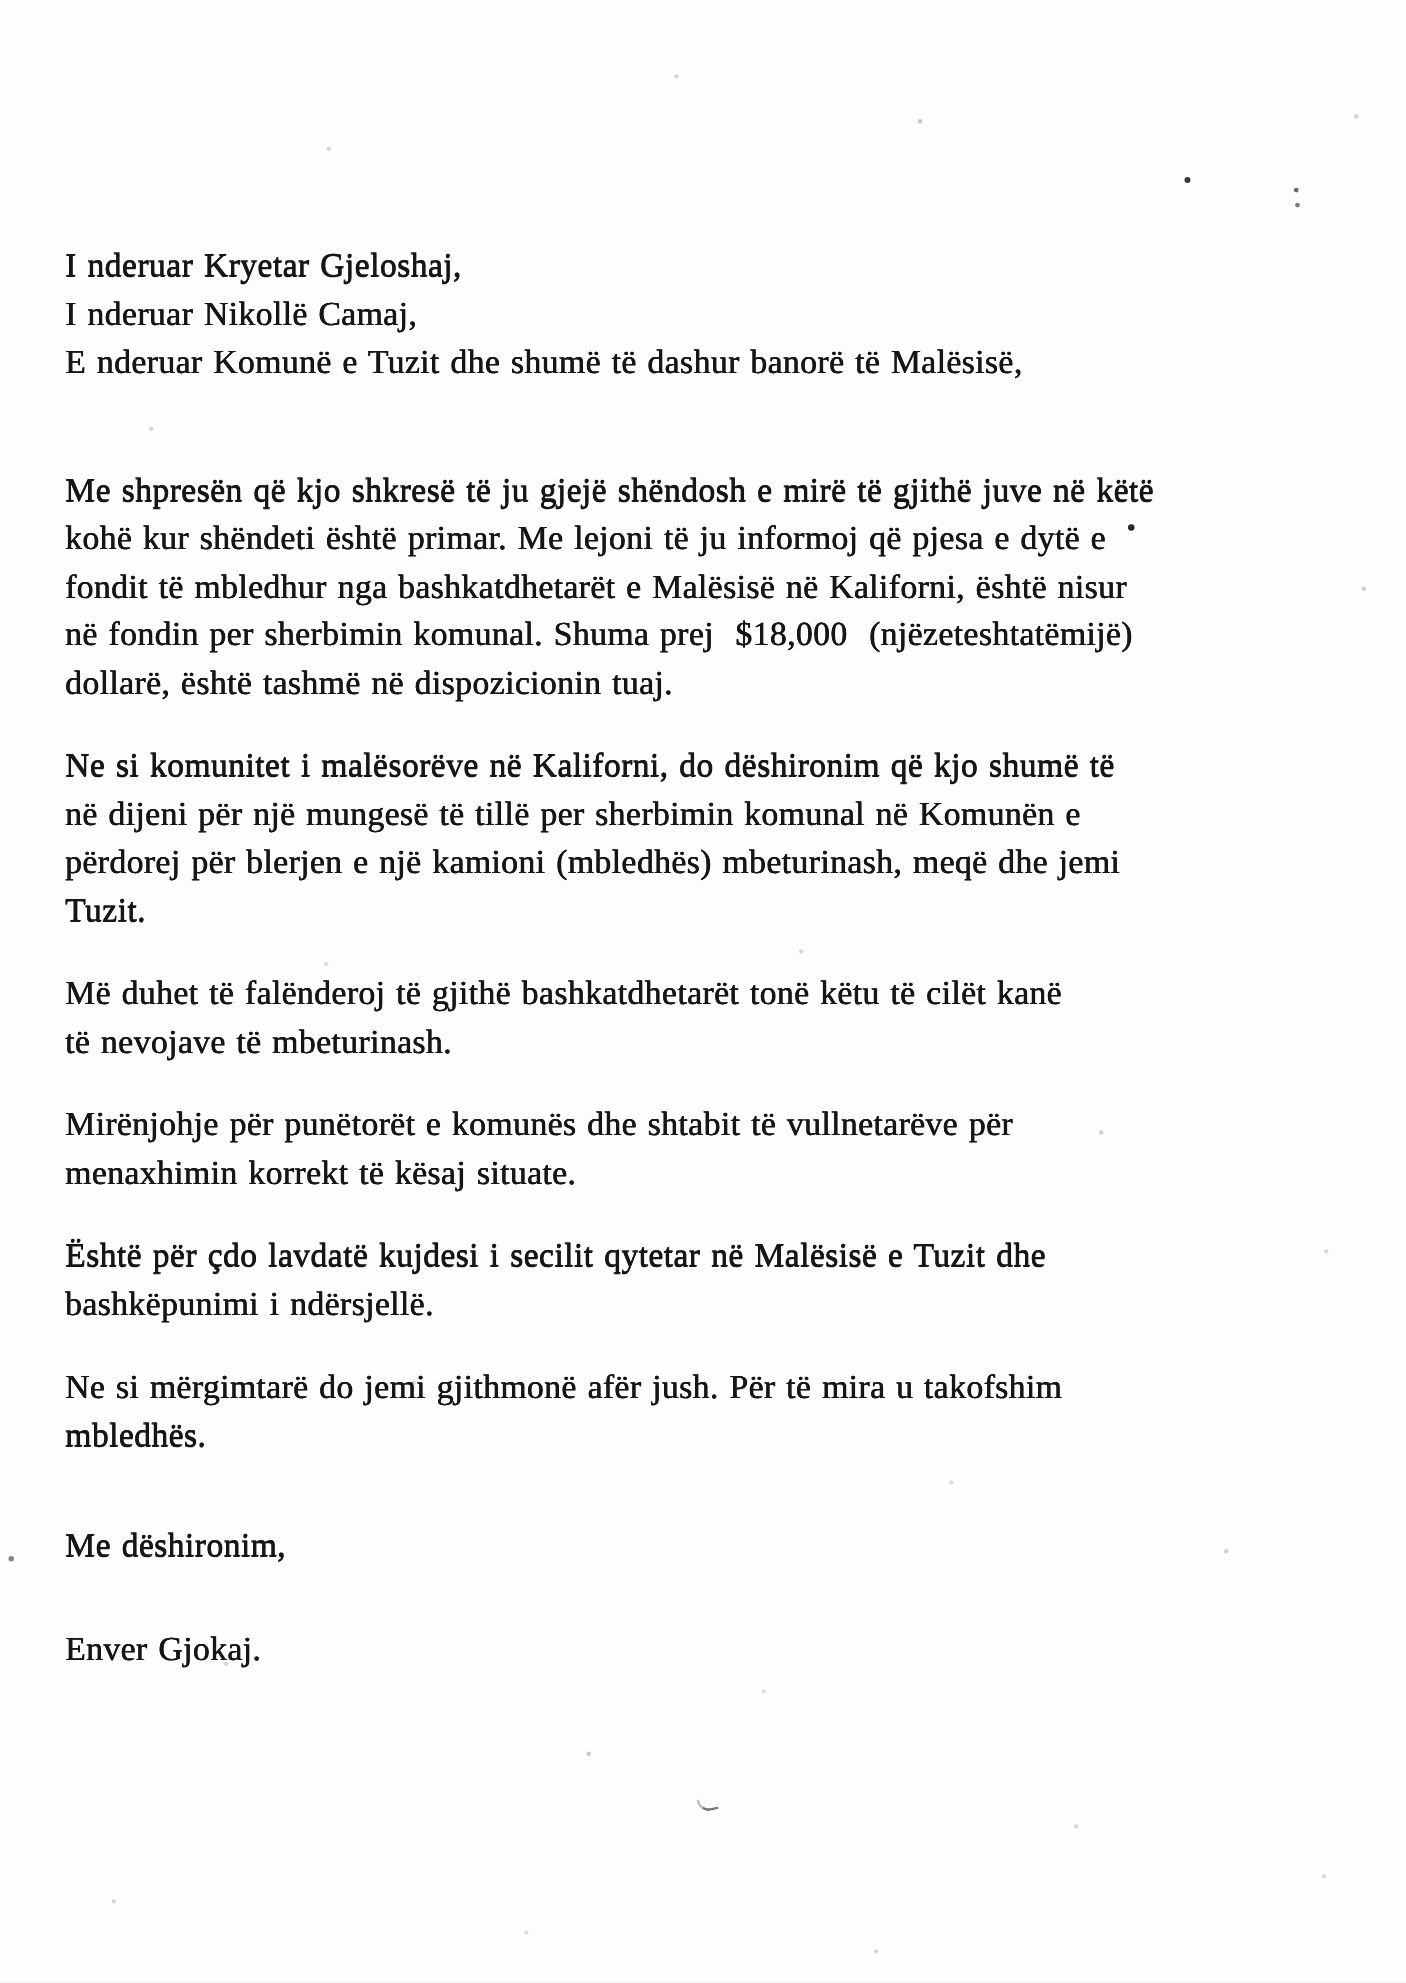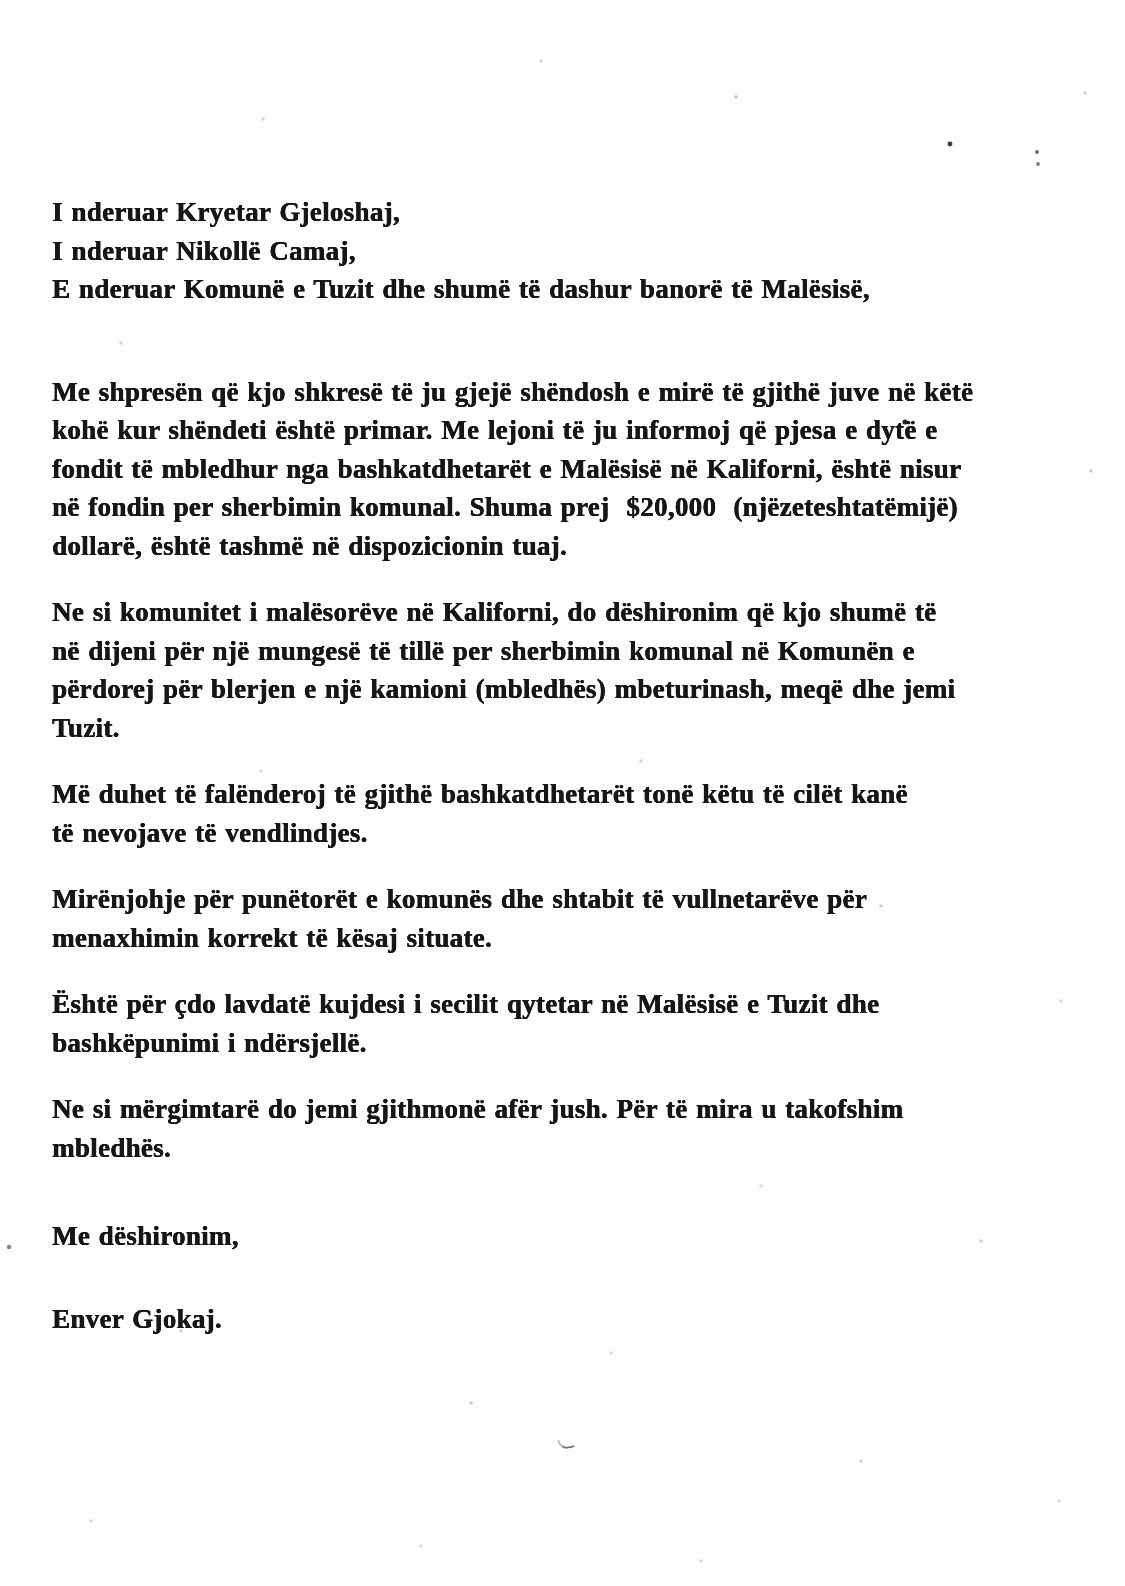--- a/index.html
+++ b/index.html
@@ -10,21 +10,21 @@
   }
   .page {
     position: relative;
     width: 1125px;
     height: 1586px;
     margin: 0 auto;
     background: #fdfdfc;
     overflow: hidden;
     color: #161616;
     font-family: "Liberation Serif", "DejaVu Serif", serif;
-    font-weight: 700;
+    font-weight: 400;
   }
   .letter {
     position: absolute;
     top: 193px;
     left: 52px;
     right: 6px;
   }
   .line {
     font-size: 27px;
     line-height: 38.5px;
@@ -98,34 +98,34 @@
     <div class="salutation">
       <div class="line">I nderuar Kryetar Gjeloshaj,</div>
       <div class="line">I nderuar Nikollë Camaj,</div>
       <div class="line">E nderuar Komunë e Tuzit dhe shumë të dashur banorë të Malësisë,</div>
     </div>
 
     <div class="para">
       <div class="line">Me shpresën që kjo shkresë të ju gjejë shëndosh e mirë të gjithë juve në këtë</div>
       <div class="line">kohë kur shëndeti është primar. Me lejoni të ju informoj që pjesa e dytë e</div>
       <div class="line">fondit të mbledhur nga bashkatdhetarët e Malësisë në Kaliforni, është nisur</div>
-      <div class="line">në fondin per sherbimin komunal. Shuma prej  $20,000  (njëzeteshtatëmijë)</div>
+      <div class="line">në fondin per sherbimin komunal. Shuma prej  $18,000  (njëzeteshtatëmijë)</div>
       <div class="line">dollarë, është tashmë në dispozicionin tuaj.</div>
     </div>
 
     <div class="para">
       <div class="line">Ne si komunitet i malësorëve në Kaliforni, do dëshironim që kjo shumë të</div>
       <div class="line">në dijeni për një mungesë të tillë per sherbimin komunal në Komunën e</div>
       <div class="line">përdorej për blerjen e një kamioni (mbledhës) mbeturinash, meqë dhe jemi</div>
       <div class="line">Tuzit.</div>
     </div>
 
     <div class="para">
       <div class="line">Më duhet të falënderoj të gjithë bashkatdhetarët tonë këtu të cilët kanë</div>
-      <div class="line">të nevojave të vendlindjes.</div>
+      <div class="line">të nevojave të mbeturinash.</div>
     </div>
 
     <div class="para">
       <div class="line">Mirënjohje për punëtorët e komunës dhe shtabit të vullnetarëve për</div>
       <div class="line">menaxhimin korrekt të kësaj situate.</div>
     </div>
 
     <div class="para">
       <div class="line">Është për çdo lavdatë kujdesi i secilit qytetar në Malësisë e Tuzit dhe</div>
       <div class="line">bashkëpunimi i ndërsjellë.</div>

